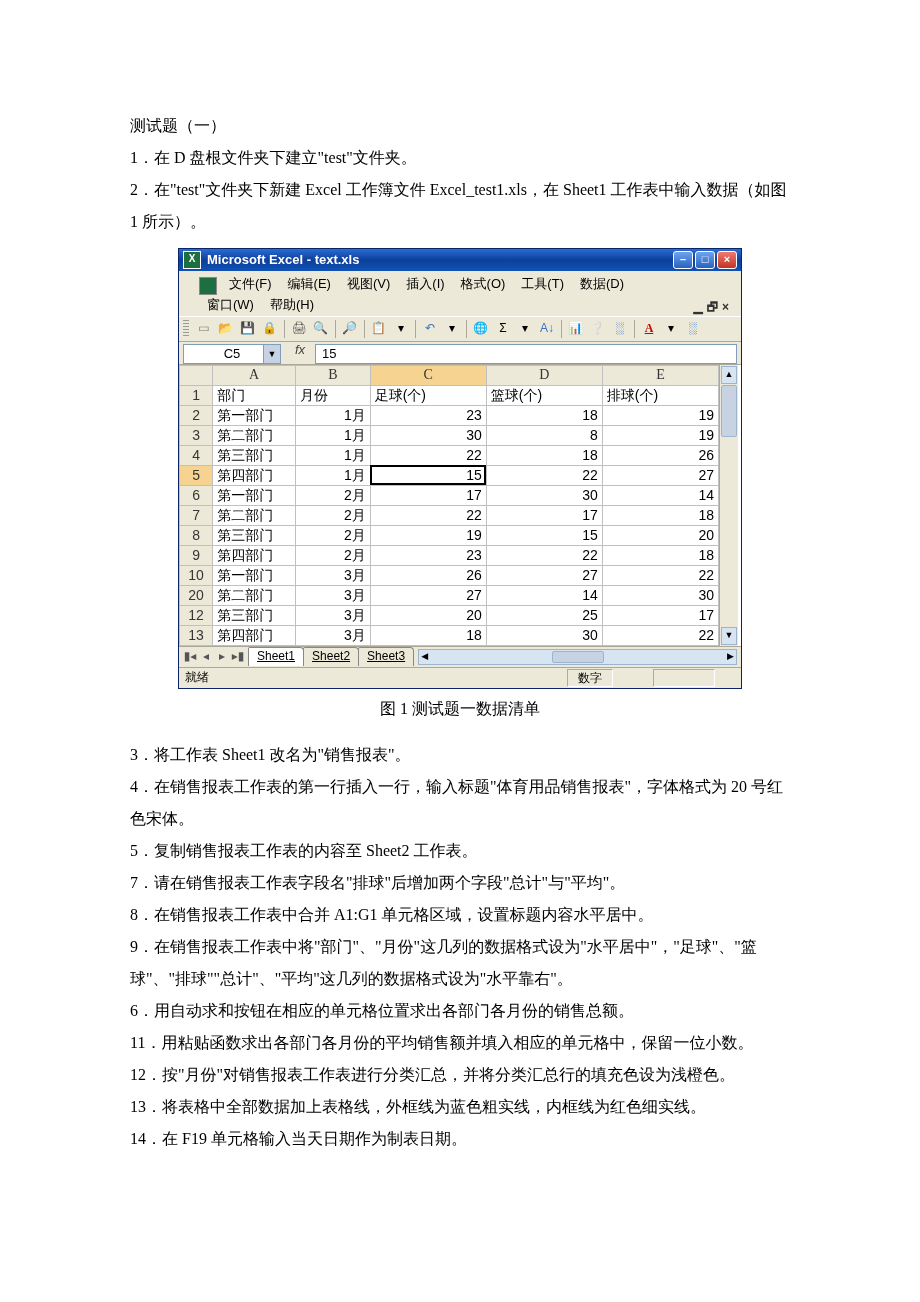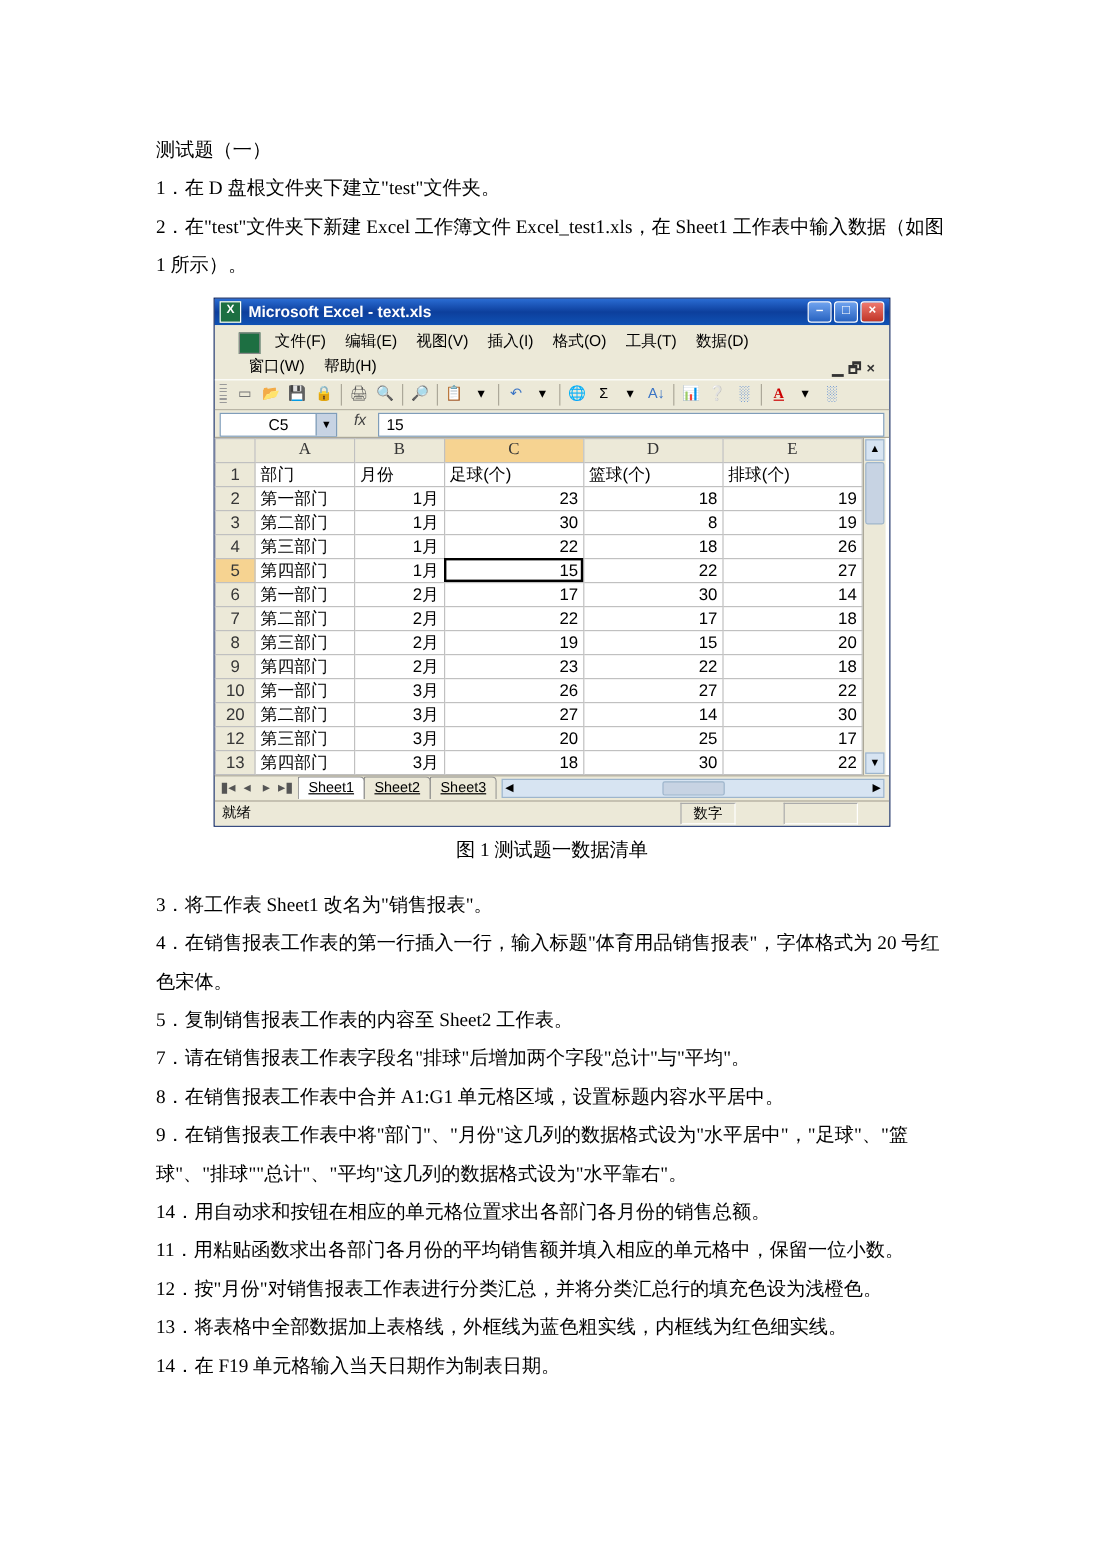--- a/index.html
+++ b/index.html
@@ -558,18 +558,18 @@
   </div>
 
   <div class="caption">图 1 测试题一数据清单</div>
 
   <div>3．将工作表 Sheet1 改名为"销售报表"。</div>
   <div>4．在销售报表工作表的第一行插入一行，输入标题"体育用品销售报表"，字体格式为 20 号红色宋体。</div>
   <div>5．复制销售报表工作表的内容至 Sheet2 工作表。</div>
   <div>7．请在销售报表工作表字段名"排球"后增加两个字段"总计"与"平均"。</div>
   <div>8．在销售报表工作表中合并 A1:G1 单元格区域，设置标题内容水平居中。</div>
   <div>9．在销售报表工作表中将"部门"、"月份"这几列的数据格式设为"水平居中"，"足球"、"篮球"、"排球""总计"、"平均"这几列的数据格式设为"水平靠右"。</div>
-  <div>14．用自动求和按钮在相应的单元格位置求出各部门各月份的销售总额。</div>
+  <div>6．用自动求和按钮在相应的单元格位置求出各部门各月份的销售总额。</div>
   <div>11．用粘贴函数求出各部门各月份的平均销售额并填入相应的单元格中，保留一位小数。</div>
   <div>12．按"月份"对销售报表工作表进行分类汇总，并将分类汇总行的填充色设为浅橙色。</div>
   <div>13．将表格中全部数据加上表格线，外框线为蓝色粗实线，内框线为红色细实线。</div>
   <div>14．在 F19 单元格输入当天日期作为制表日期。</div>
 </div>
 
 </body></html>

